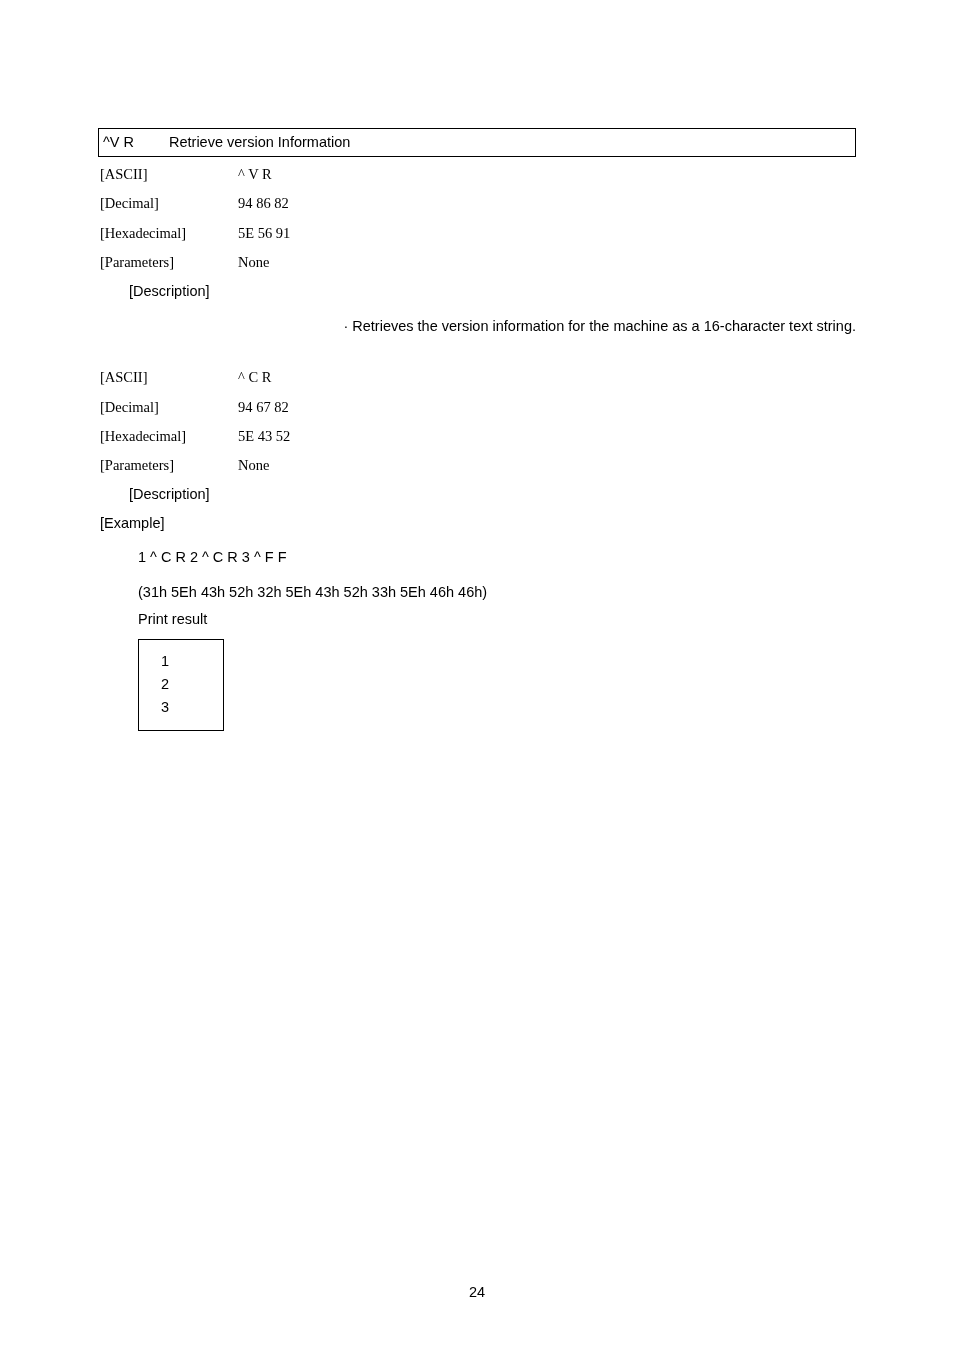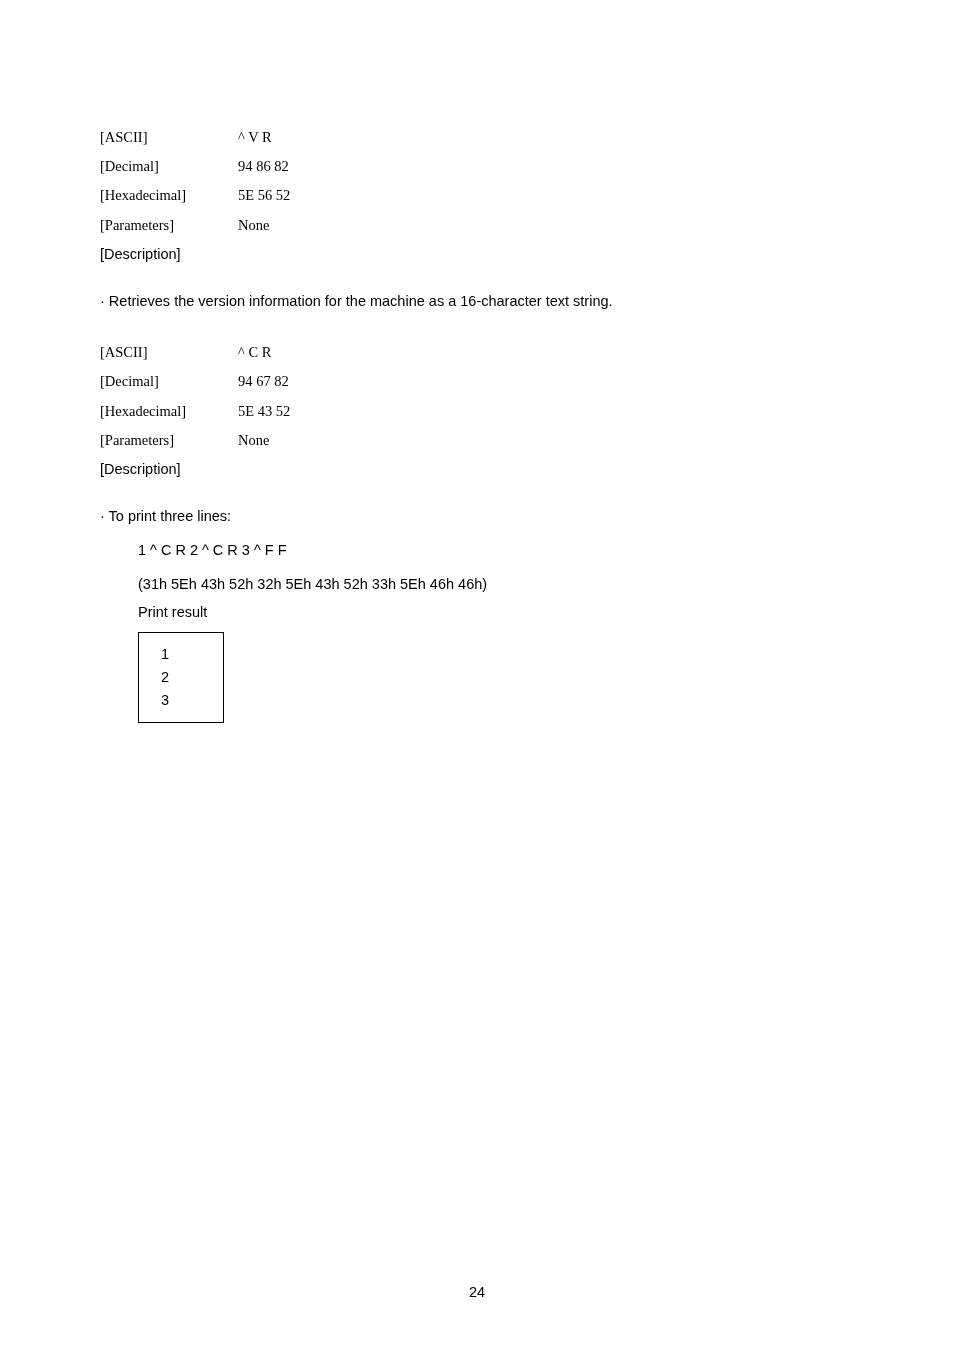--- a/index.html
+++ b/index.html
@@ -38,24 +38,26 @@
     font-family: Liberation Serif, serif;
   }
   .kv-key {
     width: 138px;
     padding-left: 2px;
   }
   .kv-val {}
   .desc-label {
     margin-top: 6px;
     padding-left: 2px;
+    margin-left: 29px;
   }
   .bullet {
-    margin-top: 24px;
+    margin-top: 12px;
     padding-left: 2px;
+    text-align: right;
   }
   .section-gap {
     height: 22px;
   }
   .example-label {
     margin-top: 6px;
     padding-left: 2px;
   }
   .code-indent {
     padding-left: 40px;
@@ -83,32 +85,38 @@
     width: 100%;
     text-align: center;
     margin-top: 26px;
   }
 </style>
 </head>
 <body>
 
 <div class="page">
 
+  <div class="cmd-box">
+    <div class="cmd-header">
+      <div class="cmd-code">^V R</div>
+      <div class="cmd-title">Retrieve version Information</div>
+    </div>
+  </div>
 
   <div class="kv-row">
     <div class="kv-key">[ASCII]</div>
     <div class="kv-val">^ V R</div>
   </div>
   <div class="kv-row">
     <div class="kv-key">[Decimal]</div>
     <div class="kv-val">94 86 82</div>
   </div>
   <div class="kv-row">
     <div class="kv-key">[Hexadecimal]</div>
-    <div class="kv-val">5E 56 52</div>
+    <div class="kv-val">5E 56 91</div>
   </div>
   <div class="kv-row">
     <div class="kv-key">[Parameters]</div>
     <div class="kv-val">None</div>
   </div>
   <div class="desc-label">[Description]</div>
   <div class="bullet">· Retrieves the version information for the machine as a 16-character text string.</div>
 
   <div class="section-gap"></div>
 
@@ -124,21 +132,21 @@
   <div class="kv-row">
     <div class="kv-key">[Hexadecimal]</div>
     <div class="kv-val">5E 43 52</div>
   </div>
   <div class="kv-row">
     <div class="kv-key">[Parameters]</div>
     <div class="kv-val">None</div>
   </div>
   <div class="desc-label">[Description]</div>
 
-  <div class="bullet">· To print three lines:</div>
+  <div class="example-label">[Example]</div>
   <div class="code-indent">1 ^ C R 2 ^ C R 3 ^ F F</div>
   <div class="code-indent">(31h 5Eh 43h 52h 32h 5Eh 43h 52h 33h 5Eh 46h 46h)</div>
   <div class="label-indent">Print result</div>
 
   <div class="result-box">
     <div>1</div>
     <div>2</div>
     <div>3</div>
   </div>
 

